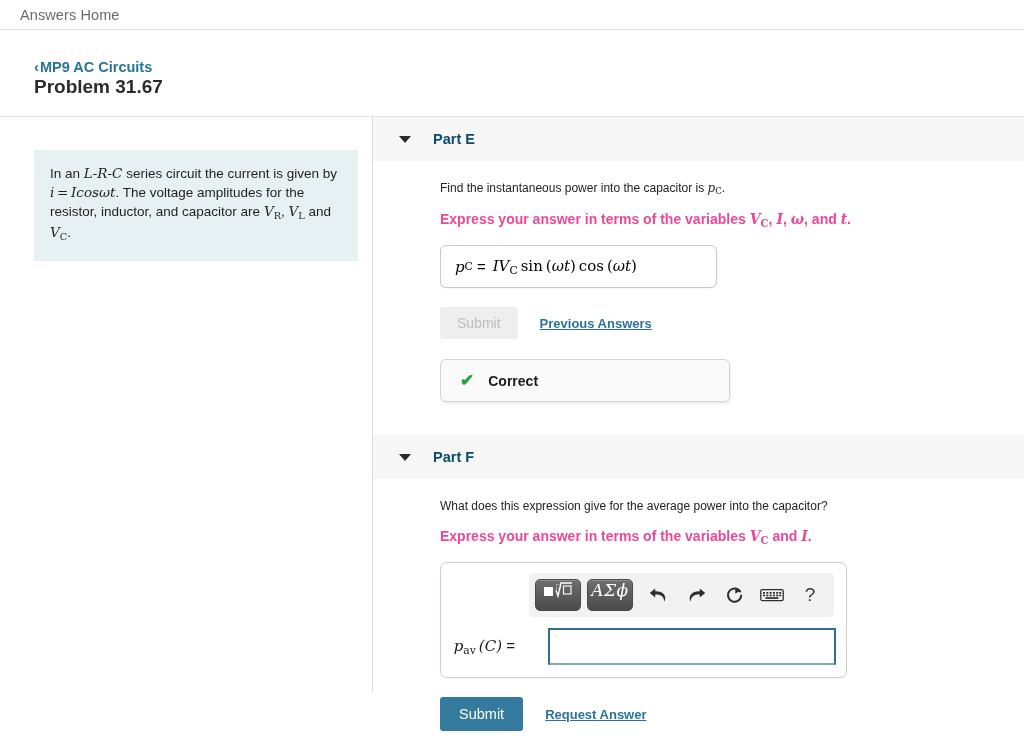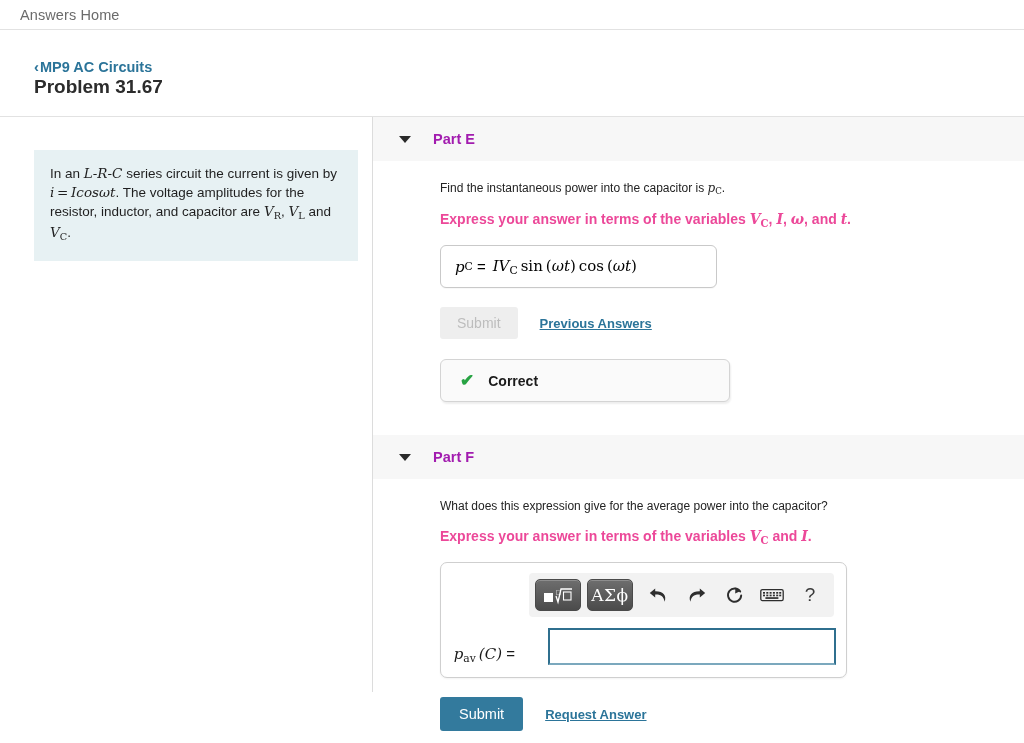--- a/index.html
+++ b/index.html
@@ -68,21 +68,21 @@
     padding-left: 26px;
     cursor: pointer;
   }
   .tri {
     width: 0; height: 0;
     border-left: 6px solid transparent;
     border-right: 6px solid transparent;
     border-top: 7px solid #2a2a2a;
     margin-right: 22px;
   }
-  .part-label { font-size: 14.5px; font-weight: bold; color: #a21caf; }
+  .part-label { font-size: 14.5px; font-weight: bold; color: #0c4a6e; }
 
   .part-body { padding: 20px 0 0 67px; }
   .q-text { font-size: 12px; color: #232323; margin-bottom: 15px; }
   .q-instr { font-size: 14px; color: #ec4899; font-weight: bold; margin-bottom: 16px; }
 
   .answer-display {
     width: 277px; height: 43px;
     border: 1px solid #c9c9c9; border-radius: 6px;
     background: #fff;
     display: flex; align-items: center;
@@ -135,34 +135,35 @@
     height: 44px; margin-left: 78px; margin-right: 2px;
     display: flex; align-items: center; gap: 0px;
     padding-left: 6px;
   }
   .tb-btn {
     width: 46px; height: 32px;
     border-radius: 5px;
     border: 1px solid #4a4a4a;
     background: linear-gradient(#6e6e6e, #4b4b4b);
     color: #fff;
-    display: flex; align-items: center; justify-content: center;
+    display: flex; align-items: flex-start; justify-content: center;
     cursor: pointer; margin-right: 6px;
     box-shadow: inset 0 1px 0 rgba(255,255,255,.22);
+    font-style: italic;
   }
   .tb-btn svg { display:block; }
   .tb-greek { font-family: "DejaVu Serif", serif; font-size: 17px; letter-spacing:.5px; }
   .tb-icon {
     width: 38px; height: 30px;
     display:flex; align-items:center; justify-content:center;
     cursor: pointer; color: #2e2e2e;
   }
   .tb-help { font-size: 19px; color: #3a3a3a; font-weight: normal; }
 
-  .entry-row { display: flex; align-items: flex-end; margin-top: 11px; gap: 25px; }
+  .entry-row { display: flex; align-items: center; margin-top: 11px; gap: 25px; }
   .entry-label {
     width: 72px; text-align: right; padding-right: 8px;
     font-size: 15px; color: #1a1a1a;
   }
   .entry-input {
     flex: 1 1 auto; height: 37px;
     border: 2px solid #2f6f8e;
     border-bottom-color: #7ba8bd;
     background: #fff;
     font-family: inherit; font-size: 14px;

